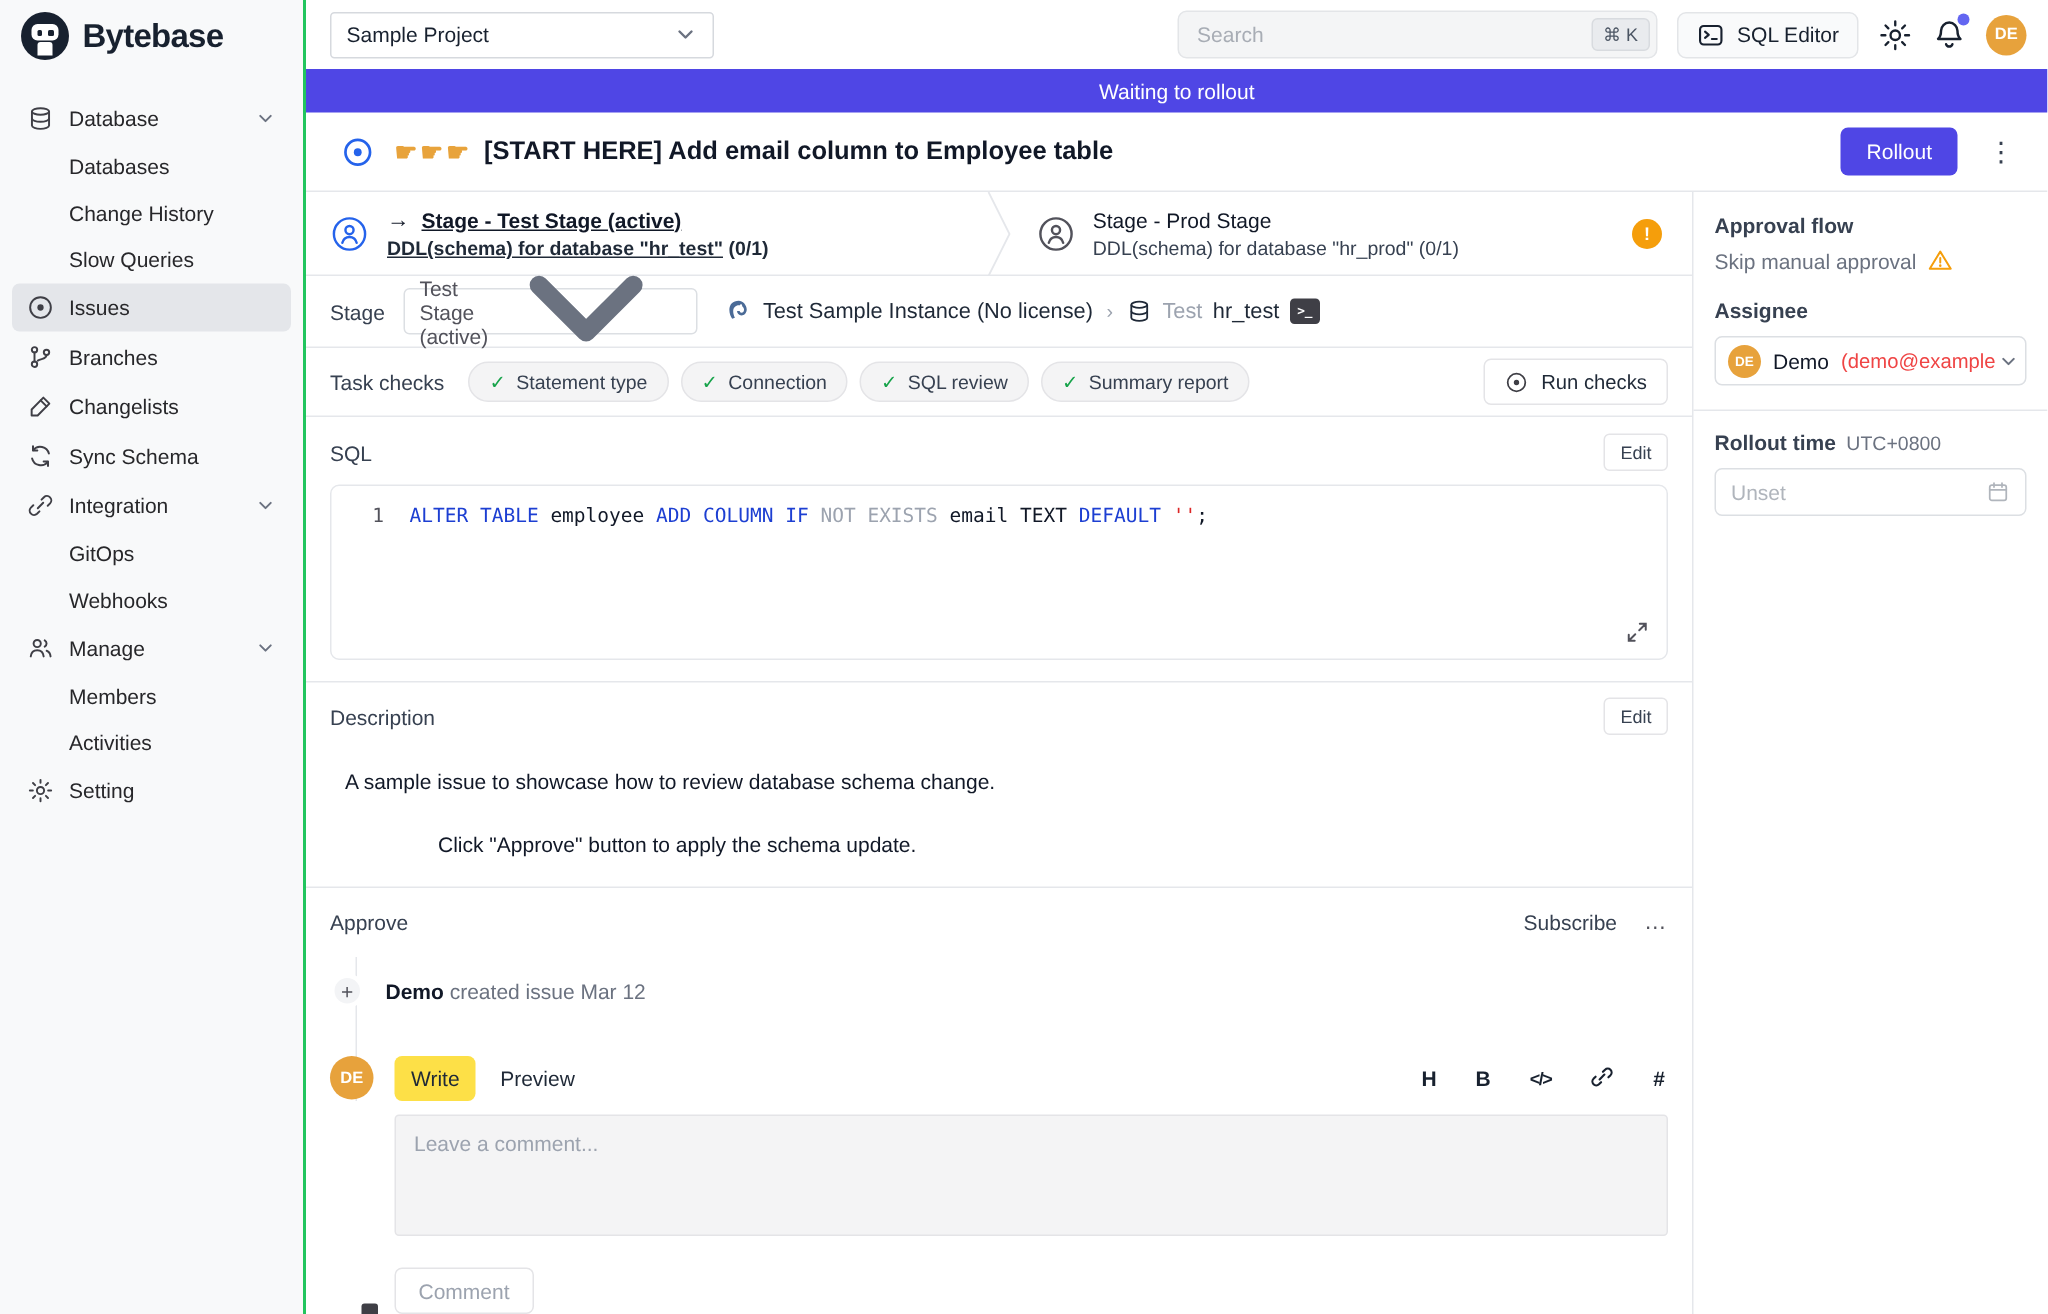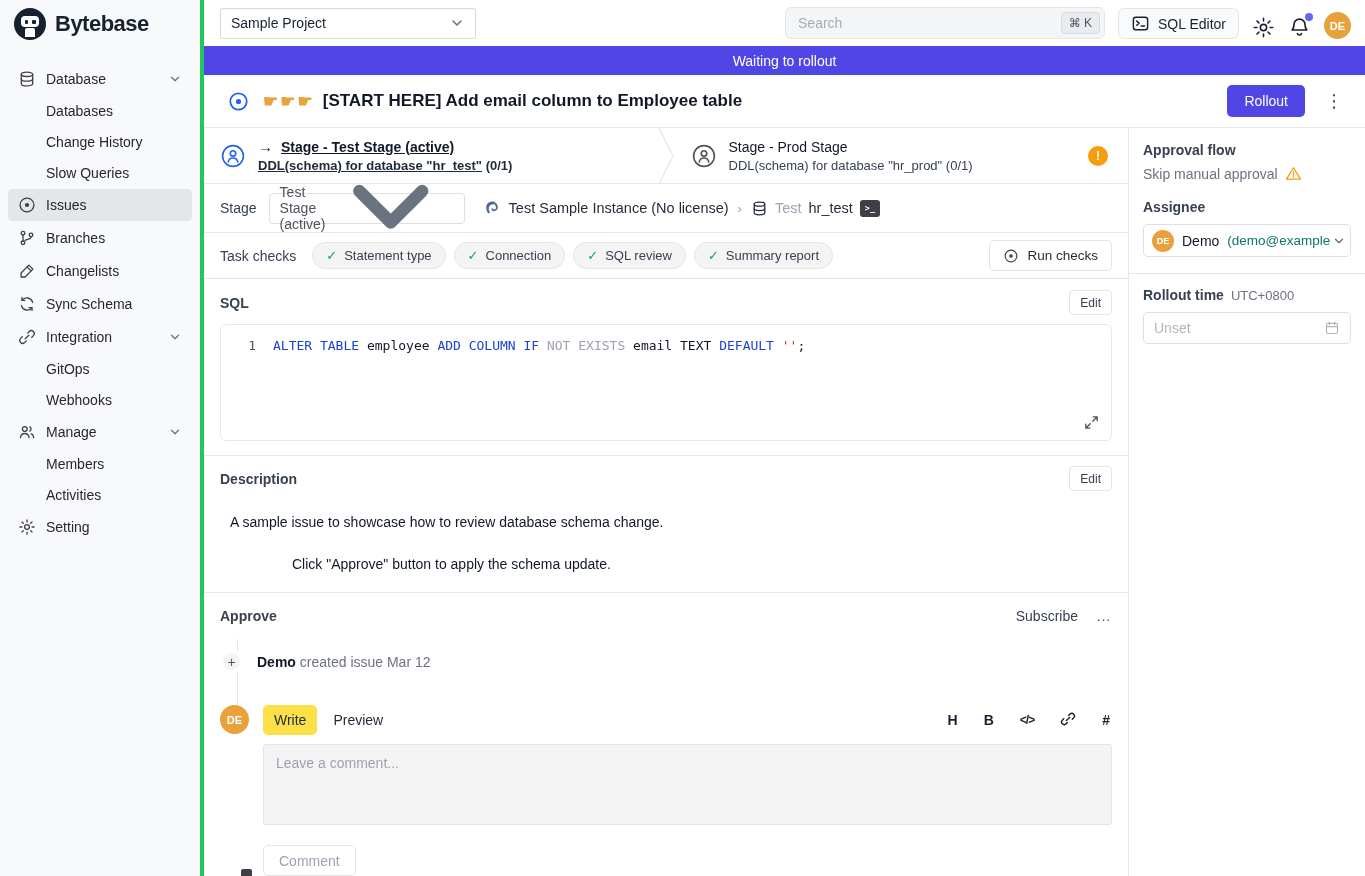--- a/index.html
+++ b/index.html
@@ -1,21 +1,21 @@
 <!DOCTYPE html>
 <html><head>
 <meta charset="utf-8">
 <style>
   * { margin:0; padding:0; box-sizing:border-box; }
   html,body { width:1365px; height:876px; overflow:hidden; background:#fff;
     font-family:"Liberation Sans", sans-serif; color:#1f2937; }
   .app { position:relative; width:1365px; height:876px; display:flex; }
 
   
-  .sidebar { width:204px; min-width:204px; height:100%; background:#f8f9fa; border-right:4px solid #22c55e; }
+  .sidebar { width:204px; min-width:204px; height:100%; background:#f8f9fa; border-right:2px solid #22c55e; }
   .logo { display:flex; align-items:center; gap:9px; padding:8px 14px; height:48px; cursor:pointer; }
   .logo-mark { position:relative; width:32px; height:32px; background:#18212f; border-radius:50%; flex:0 0 auto; }
   .logo-face { position:absolute; left:7px; top:8px; width:18px; height:11px; background:#fff; border-radius:4px; }
   .logo-eye { position:absolute; top:3.5px; width:3.5px; height:4.5px; background:#18212f; border-radius:1px; }
   .logo-eye.l { left:3.5px; } .logo-eye.r { right:3.5px; }
   .logo-body { position:absolute; left:11px; top:20px; width:10px; height:9px; background:#fff; border-radius:2px 2px 0 0; }
   .logo-text { font-size:22px; font-weight:800; color:#18212f; letter-spacing:-0.5px; }
   nav { padding:14px 0 0; }
   .nav-item { display:flex; align-items:center; gap:10px; margin:1px 8px; padding:7px 10px; border-radius:5px; cursor:pointer; }
   .nav-item .nav-label { font-size:14px; color:#27272a; }
@@ -27,21 +27,21 @@
   svg .fill { fill:#3f3f46; stroke:none; }
   .nav-chevron { margin-left:auto; width:14px; height:14px; display:inline-flex; }
   .nav-chevron svg { width:100%; height:100%; fill:none; stroke:#6b7280; stroke-width:1.5; stroke-linecap:round; stroke-linejoin:round; }
 
   
   .main { flex:1; display:flex; flex-direction:column; height:100%; }
   .topbar { height:46px; display:flex; align-items:center; padding:0 14px 0 16px; background:#fff; }
   .project-select { width:256px; height:31px; border:1px solid #d6d9de; border-radius:3px; display:flex; align-items:center; padding:0 10px; font-size:14px; color:#18212f; cursor:pointer; background:#fff; }
   .project-select .sel-chevron { margin-left:auto; width:16px; height:16px; display:inline-flex; }
   .sel-chevron svg { width:100%; height:100%; fill:none; stroke:#6b7280; stroke-width:1.6; stroke-linecap:round; stroke-linejoin:round; }
-  .topbar-right { margin-left:auto; display:flex; align-items:flex-end; gap:13px; }
+  .topbar-right { margin-left:auto; display:flex; align-items:center; gap:13px; }
   .search { position:relative; width:320px; height:32px; }
   .search input { width:100%; height:100%; background:#f4f5f6; border:1px solid #e3e5e8; border-radius:6px; padding:0 52px 0 12px; font-size:14px; color:#1f2937; outline:none; font-family:"Liberation Sans",sans-serif; }
   .search input::placeholder { color:#a8adb5; }
   .kbd { position:absolute; right:5px; top:5px; height:22px; padding:0 7px; background:#e9ebee; border:1px solid #d8dbdf; border-radius:4px; font-size:12px; color:#4b5563; display:flex; align-items:center; }
   .sql-editor-btn { display:flex; align-items:center; gap:8px; height:31px; padding:0 12px; background:#f9fafb; border:1px solid #e3e5e8; border-radius:6px; font-size:14px; font-weight:500; color:#18212f; cursor:pointer; font-family:"Liberation Sans",sans-serif; }
   .term-icon { width:19px; height:19px; display:inline-flex; }
   .term-icon svg { width:100%; height:100%; fill:none; stroke:#18212f; stroke-width:1.5; stroke-linecap:round; stroke-linejoin:round; }
   .icon-btn { width:23px; height:23px; display:inline-flex; cursor:pointer; position:relative; }
   .icon-btn svg { width:100%; height:100%; fill:none; stroke:#18212f; stroke-width:1.5; stroke-linecap:round; stroke-linejoin:round; }
   .bell-dot { position:absolute; right:-2px; top:-3px; width:8px; height:8px; border-radius:50%; background:#6366f1; }
@@ -97,21 +97,21 @@
   
   .checks-row { height:46px; display:flex; align-items:center; padding:0 16px; border-bottom:1px solid #e5e7eb; gap:8px; }
   .pill { display:flex; align-items:center; gap:7px; height:27px; padding:0 13px; background:#f4f4f5; border:1px solid #e4e4e7; border-radius:999px; font-size:13px; color:#374151; cursor:pointer; }
   .pill .check { color:#16a34a; font-size:13px; }
   .run-checks { margin-left:auto; display:flex; align-items:center; gap:8px; height:31px; padding:0 13px; background:#fff; border:1px solid #e4e4e7; border-radius:5px; font-size:13.5px; color:#1f2937; cursor:pointer; font-family:"Liberation Sans",sans-serif; }
   .run-checks .gen-icon { width:16px; height:16px; display:inline-flex; }
 
   
   .sql-section { padding:11px 16px 14px; }
   .section-head { display:flex; align-items:center; }
-  .section-title { font-size:14px; font-weight:700; color:#374151; }
+  .section-title { font-size:14px; font-weight:400; color:#374151; }
   .edit-btn { margin-left:auto; height:25px; padding:0 10px; background:#fff; border:1px solid #e4e4e7; border-radius:4px; font-size:12px; color:#374151; cursor:pointer; font-family:"Liberation Sans",sans-serif; }
   .code-box { position:relative; margin-top:9px; height:117px; border:1px solid #e5e7eb; border-radius:6px; background:#fff; padding:11px 0; }
   .code-line { display:flex; font-family:"DejaVu Sans Mono",monospace; font-size:13px; line-height:19px; }
   .line-no { width:52px; text-align:right; padding-right:17px; color:#52525b; }
   .tok-kw { color:#1d3fd2; } .tok-plain { color:#111827; } .tok-muted { color:#9ca3af; } .tok-str { color:#dc2626; }
   .expand-icon { position:absolute; right:11px; bottom:9px; width:17px; height:17px; display:inline-flex; cursor:pointer; }
   .expand-icon svg { width:100%; height:100%; fill:none; stroke:#52525b; stroke-width:1.4; stroke-linecap:round; }
   .sql-section { border-bottom:1px solid #e5e7eb; }
 
   
@@ -153,21 +153,21 @@
   
   .panel-title { font-size:14px; font-weight:600; color:#374151; }
   .panel-sub { margin-top:7px; font-size:14px; color:#6b7280; display:flex; align-items:center; gap:7px; }
   .tri-icon { width:17px; height:17px; display:inline-flex; }
   .tri-icon svg { width:100%; height:100%; fill:none; stroke:#f59e0b; stroke-width:1.4; stroke-linecap:round; stroke-linejoin:round; }
   .tri-icon svg .fillw { fill:#f59e0b; stroke:none; }
   .assignee-label { margin-top:17px; }
   .assignee-select { margin-top:9px; height:33px; border:1px solid #dcdfe3; border-radius:5px; display:flex; align-items:center; gap:8px; padding:0 8px; cursor:pointer; overflow:hidden; position:relative; }
   .mini-avatar { width:22px; height:22px; border-radius:50%; background:#e7a23c; color:#fff; font-size:9px; font-weight:700; display:flex; align-items:center; justify-content:center; flex:0 0 auto; }
   .assignee-name { font-size:14px; color:#111827; white-space:nowrap; }
-  .assignee-email { font-size:13.5px; color:#0f766e; white-space:nowrap; overflow:hidden; flex:1; }
+  .assignee-email { font-size:13.5px; color:#ef4444; white-space:nowrap; overflow:hidden; flex:1; }
   .assignee-select .sel-chevron { position:absolute; right:4px; top:9px; background:#fff; }
   .panel-divider { height:1px; background:#e5e7eb; margin:16px -14px 0; }
   .rollout-time-label { margin-top:13px; display:flex; align-items:baseline; gap:7px; }
   .tz { font-size:13px; font-weight:400; color:#6b7280; }
   .rollout-time-input { margin-top:9px; height:32px; border:1px solid #dcdfe3; border-radius:5px; display:flex; align-items:center; padding:0 10px; color:#b0b5bc; font-size:14px; }
   .cal-icon { margin-left:auto; width:16px; height:16px; display:inline-flex; }
   .cal-icon svg { width:100%; height:100%; fill:none; stroke:#b0b5bc; stroke-width:1.3; stroke-linecap:round; }
 </style>
 </head>
 <body>

